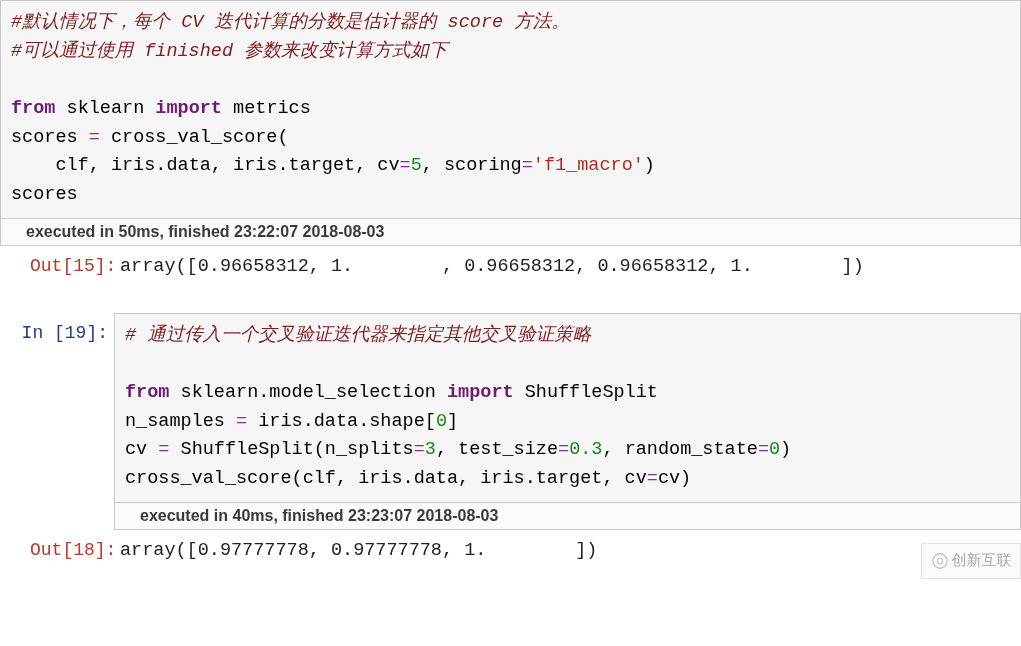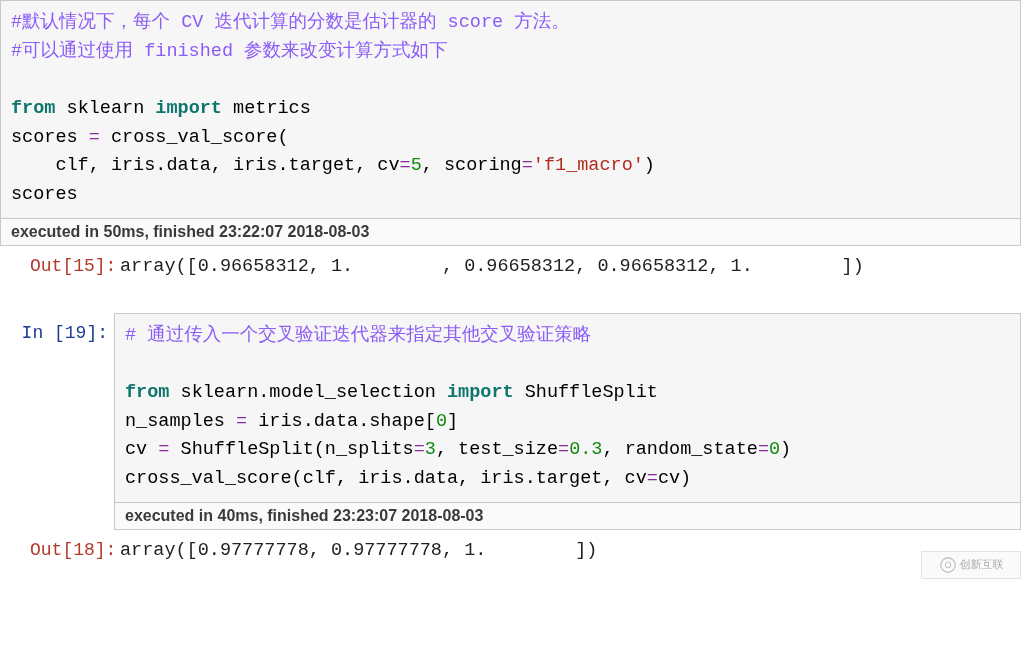--- a/index.html
+++ b/index.html
@@ -36,52 +36,52 @@
       font-family: "Courier New", monospace;
       font-size: 18.5px;
       line-height: 1.55;
       white-space: pre;
       overflow: hidden;
     }
     .exec-bar {
       border: 1px solid #c8c8c8;
       border-top: none;
       background: #fafafa;
-      padding: 4px 10px;
+      padding: 4px 25px;
       font-family: Arial, sans-serif;
       font-size: 16px;
       font-weight: bold;
       color: #3a3a3a;
     }
     .output-area {
       padding: 10px 0 18px 6px;
       font-family: "Courier New", monospace;
       font-size: 18.5px;
       color: #222;
       white-space: pre;
     }
-    .c-comment { color: #8b5cf6; }
-    .c-kw { color: #0f766e; font-weight: bold; }
+    .c-comment { color: #7f1d1d; font-style: italic; }
+    .c-kw { color: #701a75; font-weight: bold; }
     .c-op { color: #8b2aa0; }
     .c-str { color: #b02c1d; }
     .c-num { color: #128812; }
     .gap { height: 18px; }
     .watermark {
       position: absolute;
       right: 0;
       bottom: 0;
       width: 100px;
-      height: 28px;
+      height: 36px;
       border: 1px solid #ddd;
       background: #fafafa;
       display: flex;
       align-items: center;
       justify-content: center;
       font-family: Arial, sans-serif;
-      font-size: 11px;
+      font-size: 15px;
       color: #999;
       opacity: 0.85;
     }
     .watermark svg { margin-right: 3px; }
   </style>
 </head>
 <body>
 
 <div class="cell-wrapper">
   <div class="content-col">

